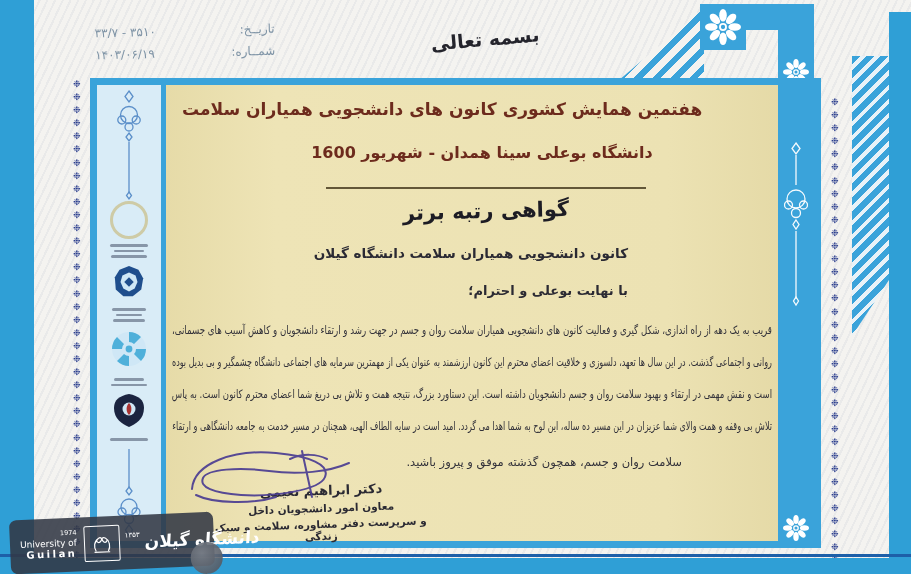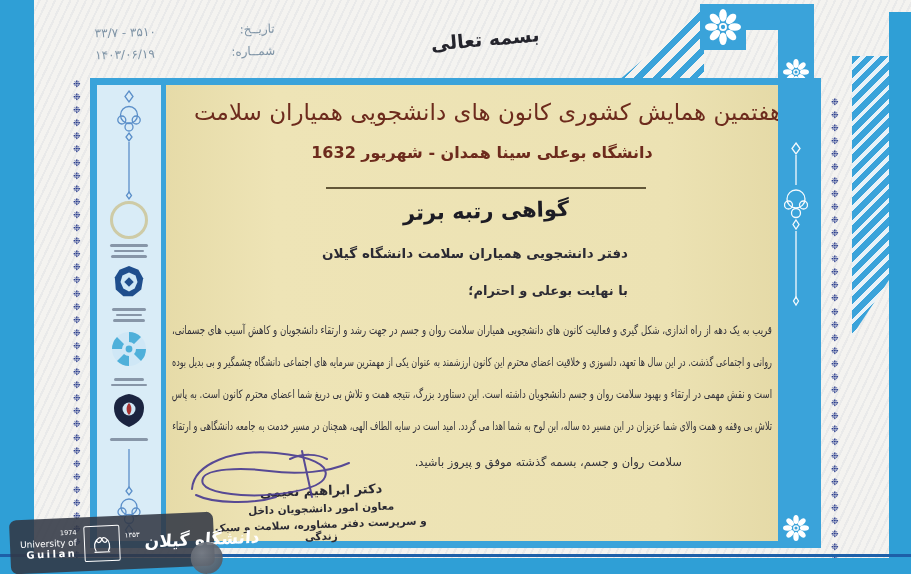--- a/index.html
+++ b/index.html
@@ -43,21 +43,21 @@
     border:7px solid #3aa3da;box-sizing:border-box;display:flex;background:#ece2b3;}
   .left-panel{width:64px;background:#d9ecf7;border-right:5px solid #3aa3da;position:relative;flex:none;}
   .lp-item{position:absolute;left:50%;transform:translateX(-50%);}
   .stamp-ring{width:32px;height:32px;border-radius:50%;border:3px solid rgba(195,170,85,.5);top:116px;}
   .cap{width:46px;}
   .cap .bar{height:2.5px;background:#8796a8;border-radius:2px;margin:3px auto;}
   .right-band{width:36px;background:#3aa3da;position:relative;flex:none;}
   .cream{flex:1;position:relative;
     background:linear-gradient(90deg,#e6dba8,#eee4b6 18%,#ece2b3 82%,#e5daa7);}
   
-  .t1{position:absolute;left:0;right:0;top:14px;text-align:center;font-size:23px;font-weight:normal;
+  .t1{position:absolute;left:0;right:0;top:14px;font-size:17px;font-weight:bold;
       color:#6d2b1d;white-space:nowrap;transform:translateX(16px);}
   .t2{position:absolute;left:0;right:0;top:58px;text-align:center;font-size:16px;font-weight:bold;
       color:#6d2b1d;white-space:nowrap;transform:translateX(10px);}
   .divider{position:absolute;left:160px;top:102px;width:320px;height:2px;background:#4a3e22;opacity:.85;}
   .heading{position:absolute;left:0;right:0;top:114px;text-align:center;font-size:21px;font-weight:bold;
       color:#1d1c24;transform:translateX(14px) rotate(-1.5deg);}
   .recipient{position:absolute;right:150px;top:160px;direction:rtl;font-size:13.5px;font-weight:bold;
       color:#2b2a33;white-space:nowrap;}
   .salutation{position:absolute;right:150px;top:198px;direction:rtl;font-size:13px;font-weight:bold;
       color:#2b2a33;white-space:nowrap;}
@@ -278,30 +278,30 @@
           <circle cx="5" cy="65" r="4"></circle>
             <circle cx="19" cy="65" r="4"></circle>
           <circle cx="12" cy="72" r="4.5"></circle>
           <path d="M12 78l3.5 5-3.5 5-3.5-5z"></path>
         </g>
       </svg>
     </div>
 
     <div class="cream">
       <div class="t1 fit">هفتمین همایش کشوری کانون های دانشجویی همیاران سلامت</div>
-      <div class="t2 fit">دانشگاه بوعلی سینا همدان - شهریور 1632</div>
+      <div class="t2 fit">دانشگاه بوعلی سینا همدان - شهریور 1600</div>
       <div class="divider"></div>
       <div class="heading">گواهی رتبه برتر</div>
-      <div class="recipient">دفتر دانشجویی همیاران سلامت دانشگاه گیلان</div>
+      <div class="recipient">کانون دانشجویی همیاران سلامت دانشگاه گیلان</div>
       <div class="salutation">با نهایت بوعلی و احترام؛</div>
       <div class="bline b0 fit" style="transform: scaleX(0.75188);">قریب به یک دهه از راه اندازی، شکل گیری و فعالیت کانون های دانشجویی همیاران سلامت روان و جسم در جهت رشد و ارتقاء دانشجویان و کاهش آسیب های جسمانی،</div>
       <div class="bline b1 fit" style="transform: scaleX(0.697674);">روانی و اجتماعی گذشت. در این سال ها تعهد، دلسوزی و خلاقیت اعضای محترم این کانون ارزشمند به عنوان یکی از مهمترین سرمایه های اجتماعی دانشگاه چشمگیر و بی بدیل بوده</div>
       <div class="bline b2 fit" style="transform: scaleX(0.741656);">است و نقش مهمی در ارتقاء و بهبود سلامت روان و جسم دانشجویان داشته است. این دستاورد بزرگ، نتیجه همت و تلاش بی دریغ شما اعضای محترم کانون است. به پاس</div>
       <div class="bline b3 fit" style="transform: scaleX(0.700117);">تلاش بی وقفه و همت والای شما عزیزان در این مسیر ده ساله، این لوح به شما اهدا می گردد. امید است در سایه الطاف الهی، همچنان در مسیر خدمت به جامعه دانشگاهی و ارتقاء</div>
-      <div class="bline b4">سلامت روان و جسم، بسمه گذشته موفق و پیروز باشید.</div>
+      <div class="bline b4">سلامت روان و جسم، همچون گذشته موفق و پیروز باشید.</div>
 
       <svg class="sig-svg" width="180" height="70" viewBox="0 0 180 70">
         <g stroke="#4b3d92" stroke-width="2" fill="none" opacity="0.92" stroke-linecap="round">
           <path d="M10 46C12 20 52 6 94 10c34 3 54 12 49 24-5 13-50 20-84 18-28-2-42-8-38-17 4-9 36-11 66-7 29 4 60 1 80-8"></path>
           <path d="M14 52c18 9 58 9 80 2"></path>
           <path d="M120 8l10 46"></path>
           <path d="M108 16c13-6 27-5 37 0"></path>
         </g>
       </svg>
       <div class="sig-block">

